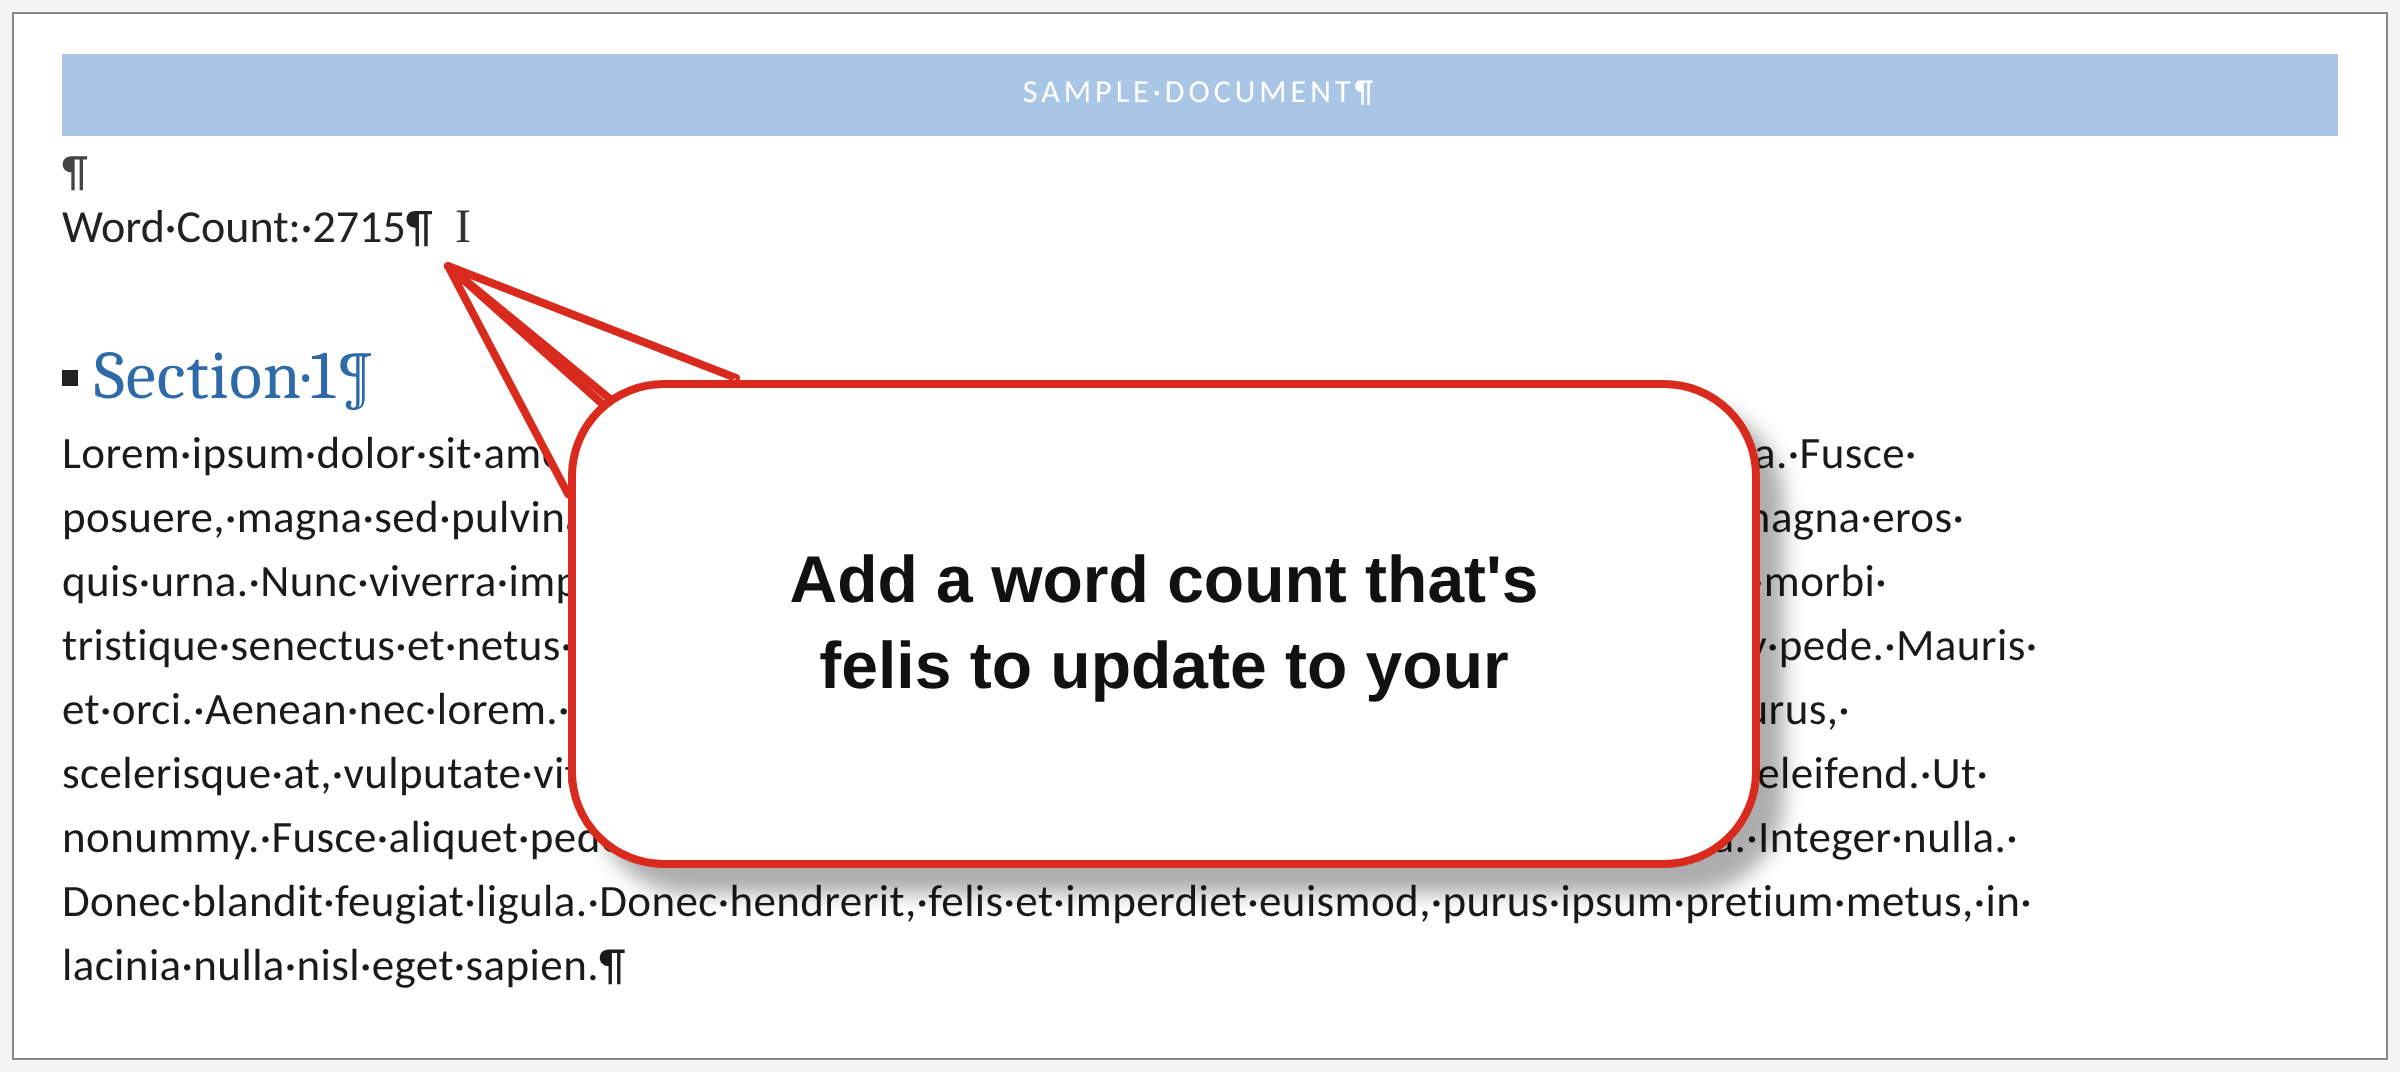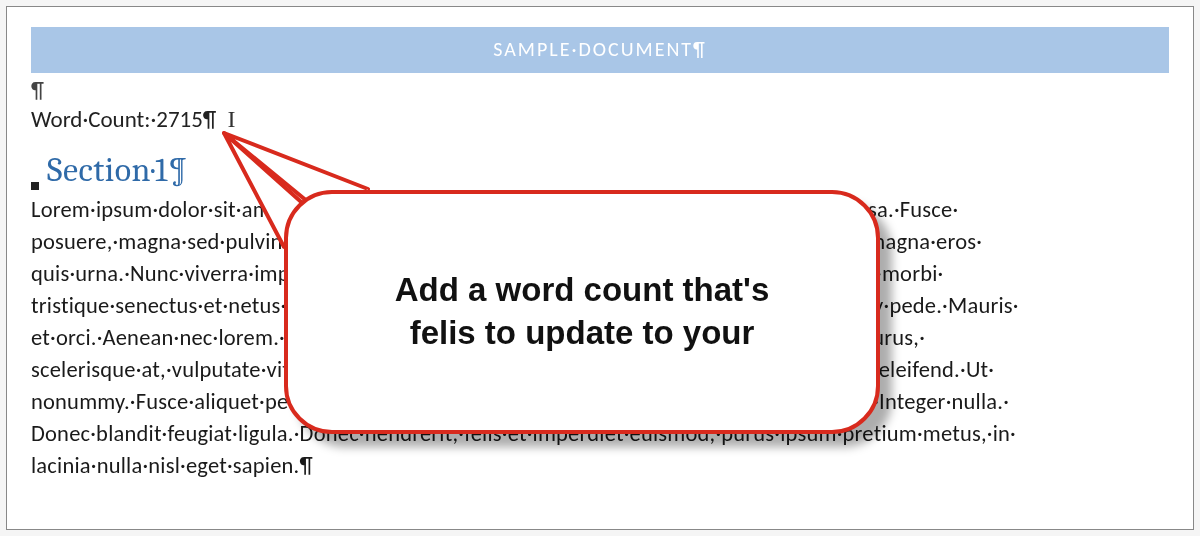--- a/index.html
+++ b/index.html
@@ -19,21 +19,21 @@
     width: 1188px;
     height: 524px;
     background: #ffffff;
     border: 1px solid #888;
     padding: 20px 24px 0 24px;
   }
   .title-banner {
     background: #a9c6e7;
     color: #ffffff;
     text-align: center;
-    font-size: 20px;
+    font-size: 16px;
     letter-spacing: 2px;
     padding: 10px 0 12px 0;
     font-weight: 400;
   }
   .pilcrow-line {
     font-size: 22px;
     color: #444;
     margin-top: 6px;
     line-height: 1.1;
   }
@@ -44,23 +44,23 @@
     white-space: nowrap;
   }
   .wc-caret {
     font-family: "Times New Roman", serif;
     font-weight: 300;
     margin-left: 6px;
     font-size: 24px;
     color: #333;
   }
   .section-row {
-    margin-top: 17px;
+    margin-top: 40px;
     display: flex;
-    align-items: flex-end;
+    align-items: center;
   }
   .section-bullet {
     width: 8px;
     height: 8px;
     background: #222;
     margin-right: 8px;
     margin-top: 2px;
   }
   .section-heading {
     font-family: Cambria, Georgia, serif;

